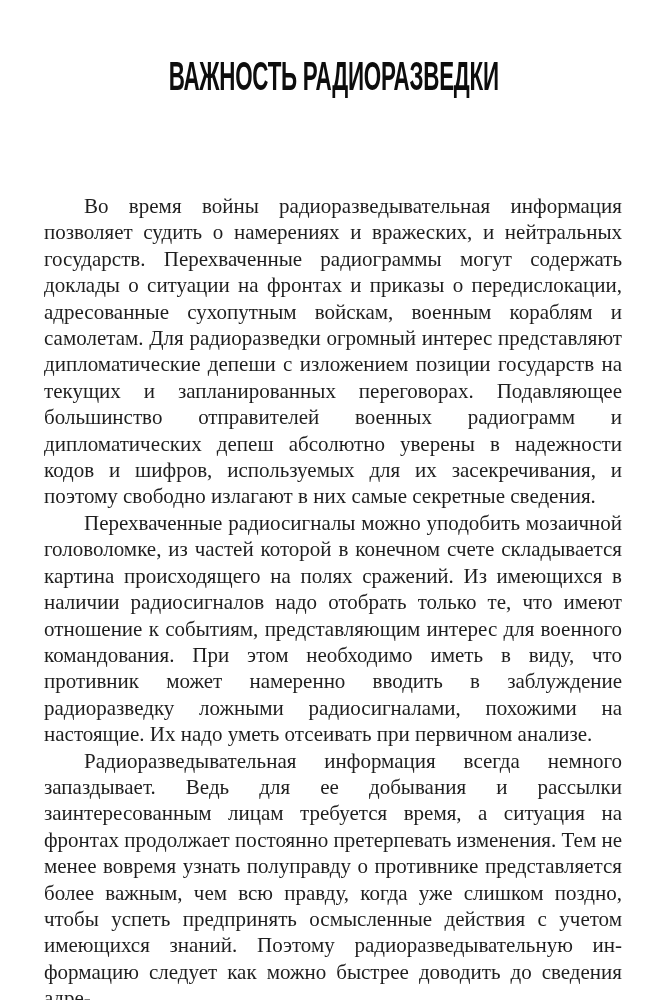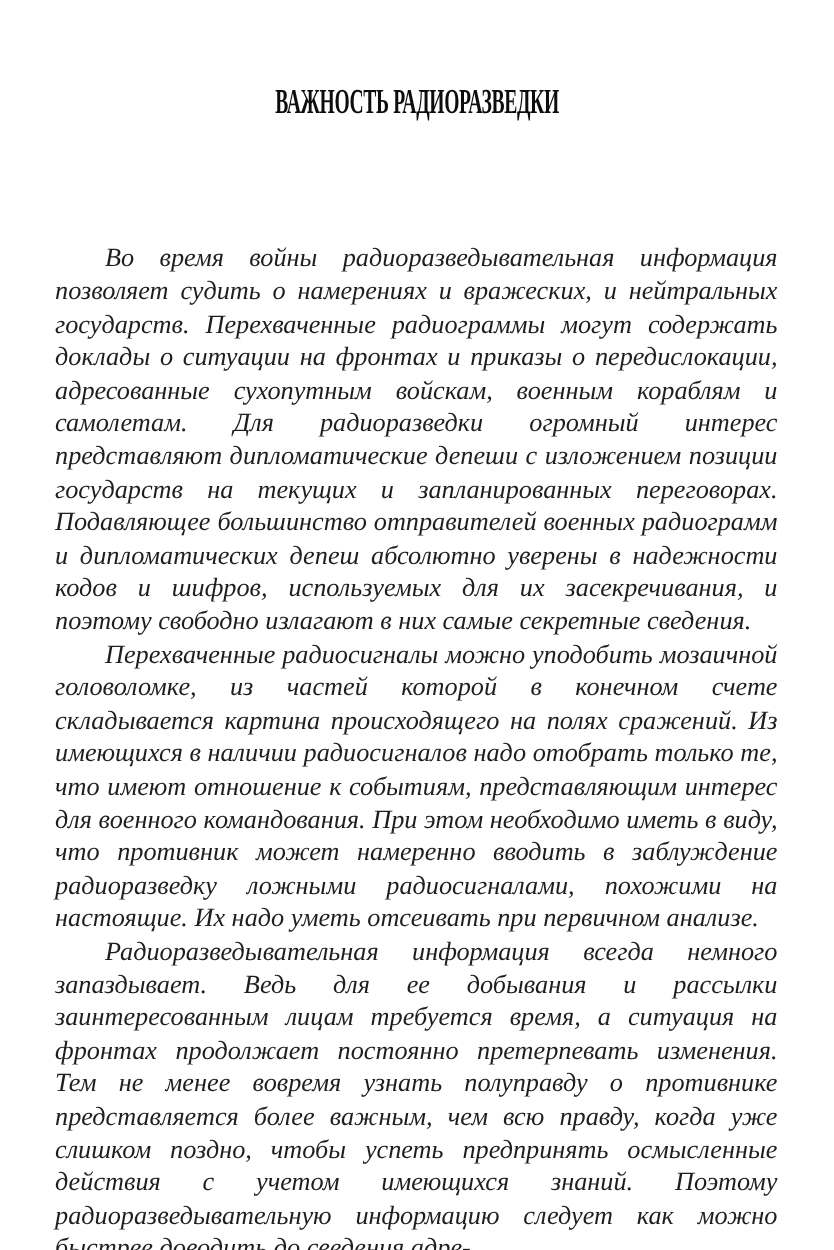--- a/index.html
+++ b/index.html
@@ -10,26 +10,26 @@
   .page {
     position: relative;
     width: 667px;
     height: 1000px;
     background: #ffffff;
     overflow: hidden;
     font-family: "Liberation Serif", serif;
     color: #1e1e1e;
   }
   .title {
-    margin: 16px;
+    margin: 4px;
     padding-top: 52px;
     text-align: center;
-    font-family: Liberation Serif, serif;
+    font-family: Liberation Sans, sans-serif;
     font-weight: bold;
-    font-size: 28px;
+    font-size: 40px;
     line-height: 1;
     color: #0d0d0d;
     white-space: nowrap;
   }
   .title-inner {
     display: inline-block;
     transform: scaleX(0.56);
     transform-origin: 50% 50%;
     letter-spacing: -0.5px;
   }
@@ -39,21 +39,20 @@
     font-size: 21px;
     line-height: 26.4px;
     text-align: justify;
     text-justify: inter-word;
     hyphens: manual;
   }
   .para {
     margin: 0;
     padding: 0;
     text-indent: 40px;
-    font-style: italic;
   }
 </style>
 </head>
 <body>
 
 <div class="page">
   <h1 class="title"><span class="title-inner">ВАЖНОСТЬ РАДИОРАЗВЕДКИ</span></h1>
 
   <div class="body-text">
     <p class="para">Во время войны радиоразведывательная информация позволяет судить о намерениях и вражеских, и нейтральных государств. Пе­рехваченные радиограммы могут содержать доклады о ситуации на фронтах и приказы о передислокации, адресованные сухопут­ным войскам, военным кораблям и самолетам. Для радиоразведки огромный интерес представляют дипломатические депеши с изло­жением позиции государств на текущих и запланированных пере­говорах. Подавляющее большинство отправителей военных радио­грамм и дипломатических депеш абсолютно уверены в надежности кодов и шифров, используемых для их засекречивания, и поэтому свободно излагают в них самые секретные сведения.</p>

